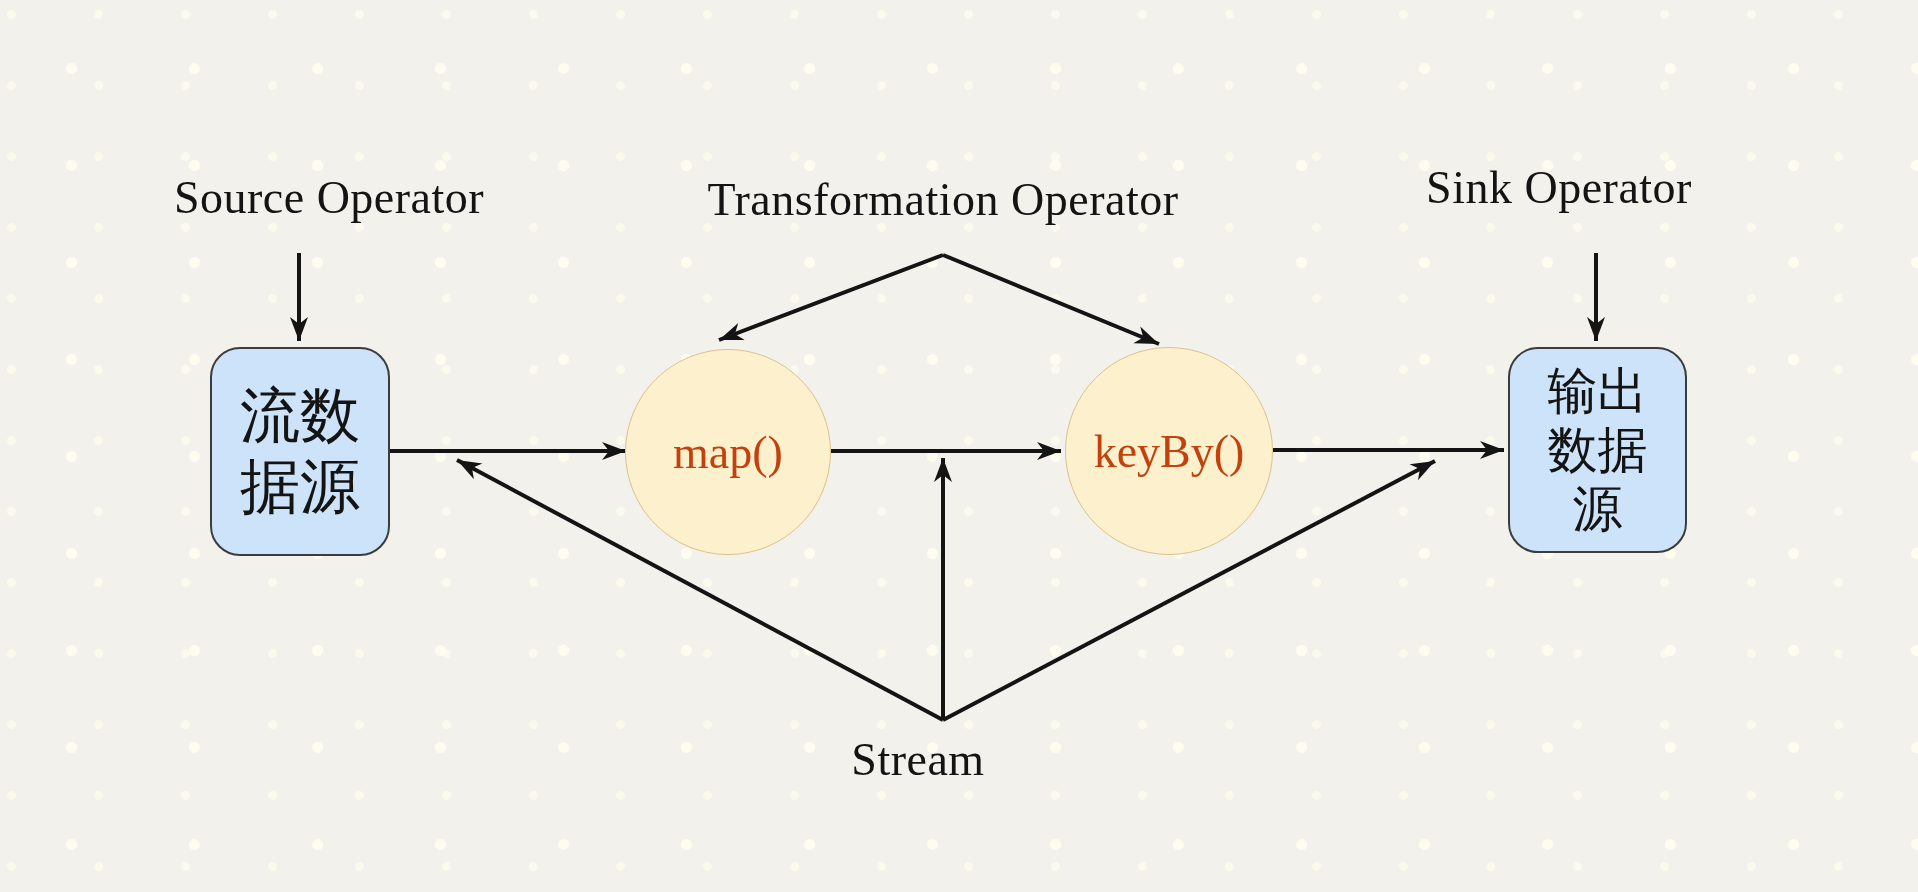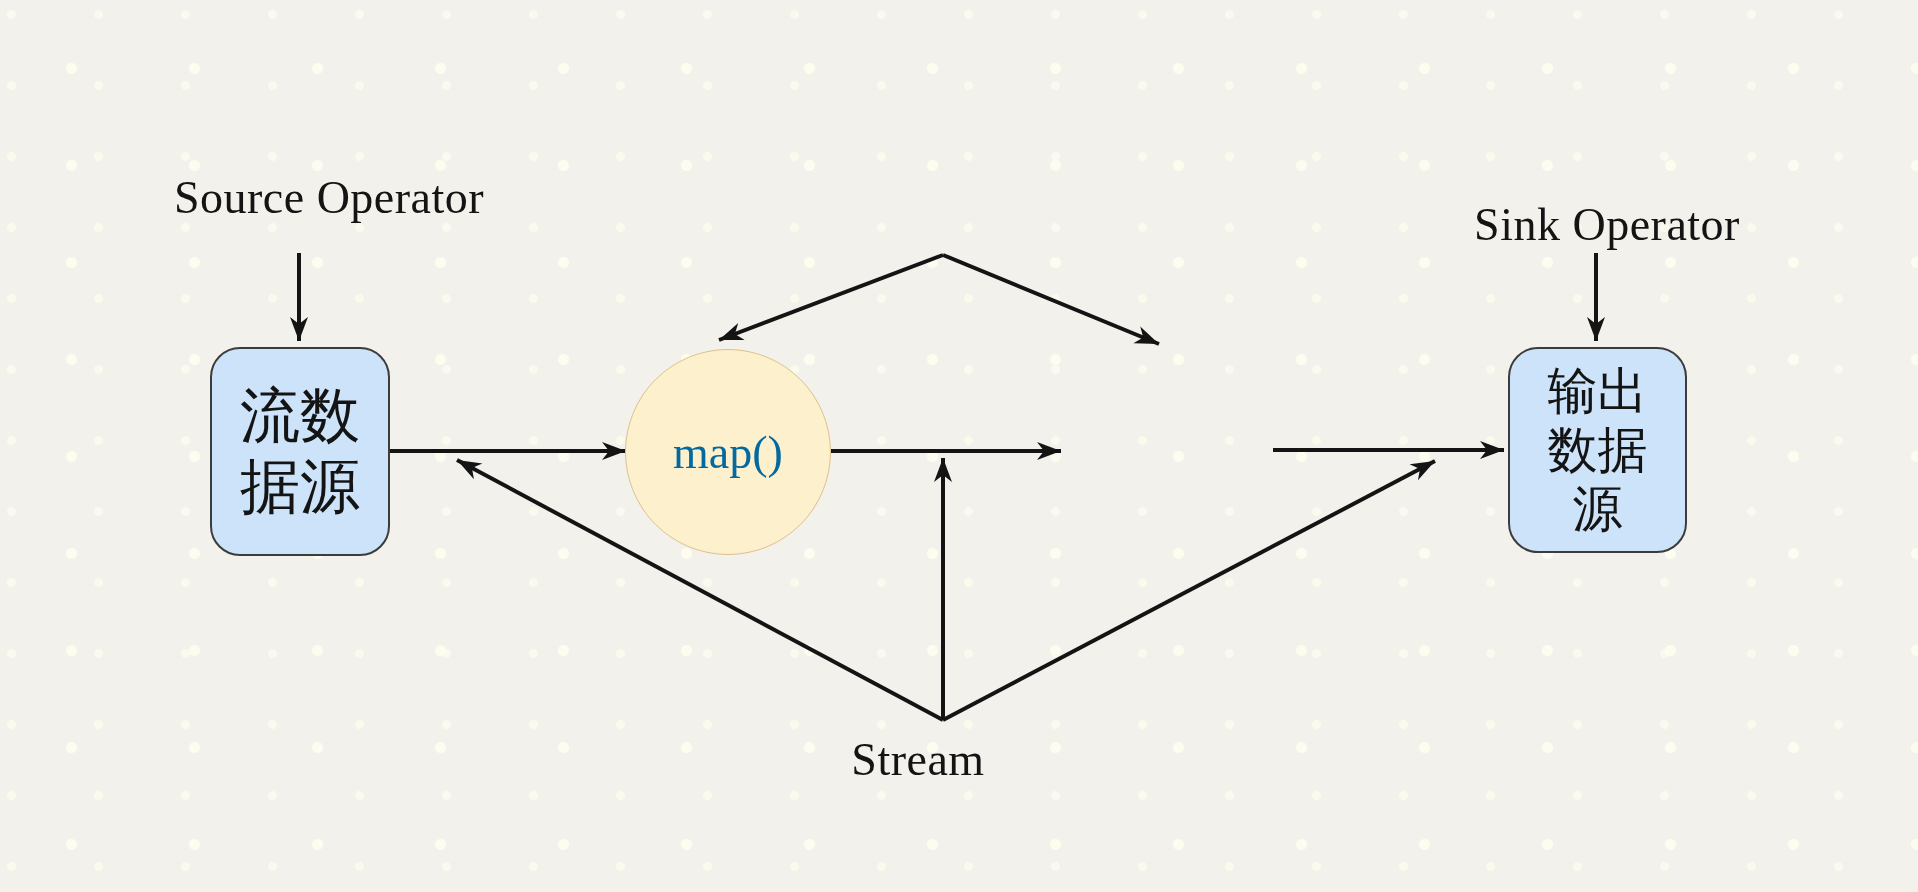--- a/index.html
+++ b/index.html
@@ -61,29 +61,29 @@
     position: absolute;
     background: #fdf0cd;
     border: 1.5px solid #dcc28d;
     border-radius: 50%;
     display: flex;
     align-items: center;
     justify-content: center;
     text-align: center;
     font-size: 46px;
     box-sizing: border-box;
-    color: #0369a1;
+    color: #c2410c;
   }
   #node-source { left: 210px; top: 347px; width: 180px; height: 209px; }
   #node-sink   { left: 1508px; top: 347px; width: 179px; height: 206px; font-size: 50px; }
   #node-map    { left: 625px; top: 349px; width: 206px; height: 206px; }
   #node-keyby  { left: 1065px; top: 347px; width: 208px; height: 208px; }
   #label-source-operator         { left: 329px;  top: 197px; }
   #label-transformation-operator { left: 943px;  top: 199px; }
-  #label-sink-operator           { left: 1607px; top: 187px; margin-top: 37px; }
+  #label-sink-operator           { left: 1559px; top: 187px; }
   #label-stream                  { left: 918px;  top: 759px; }
 </style>
 </head>
 <body>
 
 <div class="canvas">
 
   <svg class="edges-svg" viewBox="0 0 1918 892">
     <defs>
       <marker id="arrow" markerUnits="userSpaceOnUse" markerWidth="30" markerHeight="24" refX="26" refY="11" orient="auto">
@@ -97,28 +97,30 @@
     <path class="edge" d="M390,451 L626,451" marker-end="url(#arrow)"></path>
     <path class="edge" d="M831,451 L1061,451" marker-end="url(#arrow)"></path>
     <path class="edge" d="M1273,450 L1504,450" marker-end="url(#arrow)"></path>
     <path class="edge" d="M943,720 L457,460" marker-end="url(#arrow)"></path>
     <path class="edge" d="M943,720 L943,458" marker-end="url(#arrow)"></path>
     <path class="edge" d="M943,720 L1435,461" marker-end="url(#arrow)"></path>
   </svg>
 
   <div class="diagram-label" id="label-source-operator">Source Operator</div>
 
+  <div class="diagram-label" id="label-transformation-operator">Transformation Operator</div>
 
   <div class="diagram-label" id="label-sink-operator">Sink Operator</div>
 
   <div class="node-rect" id="node-source">流数
 据源</div>
 
   <div class="node-circle" id="node-map">map()</div>
 
+  <div class="node-circle" id="node-keyby">keyBy()</div>
 
   <div class="node-rect" id="node-sink">输出
 数据
 源</div>
 
   <div class="diagram-label" id="label-stream">Stream</div>
 
 </div>
 
 </body></html>

